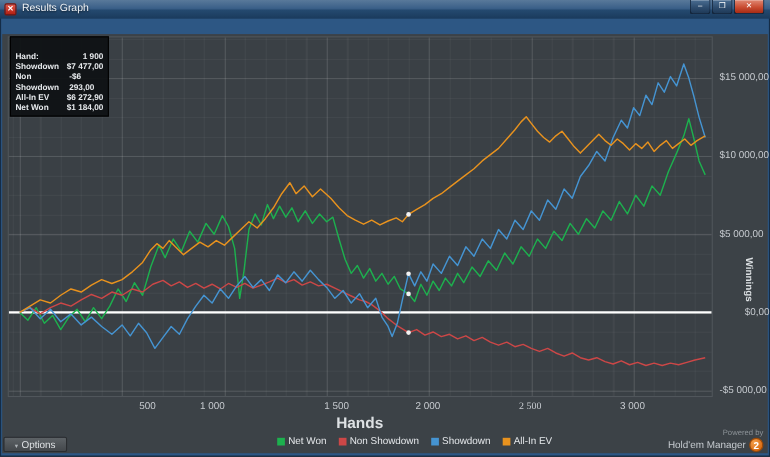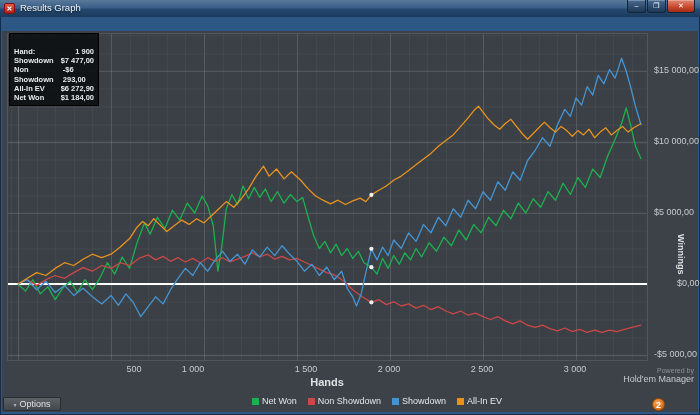--- a/index.html
+++ b/index.html
@@ -45,35 +45,35 @@
         background-position:10px 0,0 37px,10px 0,0 1.5px;}
   .plot svg{position:absolute;left:0;top:0;}
   
   .statsbox{position:absolute;left:7px;top:2px;width:90px;background:rgba(14,17,19,.93);
             border:1px solid #000;padding:13px 4px 3px 4px;color:#e8ebee;font-size:7.5px;font-weight:bold;}
   .statsbox .row{display:flex;justify-content:space-between;line-height:9.2px;}
   
   .x-tick{position:absolute;top:333px;transform:translateX(-50%);font-size:9px;color:#c7cbd0;}
   .y-tick{position:absolute;left:652px;font-size:9px;color:#c7cbd0;white-space:nowrap;}
   .xlabel{position:absolute;top:345px;left:325px;transform:translateX(-50%);
-          font-size:11px;font-weight:bold;color:#dde1e4;}
+          font-size:14px;font-weight:bold;color:#dde1e4;}
   .ylabel{position:absolute;left:684px;top:203px;transform:rotate(90deg);transform-origin:left top;
           font-size:9px;font-weight:bold;color:#dde1e4;white-space:nowrap;}
   
   .legend{position:absolute;left:250px;top:365px;display:flex;gap:11px;align-items:center;}
   .legend .item{display:flex;align-items:center;gap:3px;font-size:9px;color:#e4e7ea;white-space:nowrap;}
   .legend .sw{width:7px;height:7px;display:inline-block;}
   
   .options-btn{position:absolute;left:1px;bottom:1px;width:58px;height:14px;
                background:linear-gradient(180deg,#5d6266,#43474b);border:1px solid #2a2d30;border-radius:2px;
                color:#dfe2e5;font-size:9px;line-height:12px;text-align:center;}
   .options-btn .arrow{color:#aeb3b7;font-size:6px;margin-right:3px;}
   .powered{position:absolute;right:4px;bottom:1px;text-align:right;line-height:9px;}
   .powered .tiny{font-size:7px;color:#8d9398;}
-  .powered .brandrow{display:flex;align-items:center;gap:14px;justify-content:flex-end;flex-direction:column;}
+  .powered .brandrow{display:flex;align-items:center;gap:3px;justify-content:flex-end;}
   .powered .brand{font-size:9px;color:#c6cbd0;}
   .badge{width:13px;height:13px;border-radius:50%;display:inline-block;
          background:radial-gradient(circle at 35% 30%,#f5a04c,#d86a10 75%);border:1px solid #9c4a08;
          color:#fff;font-size:9px;font-weight:bold;line-height:13px;text-align:center;}
 </style>
 </head>
 <body>
 
 <div class="window">
 
@@ -125,21 +125,21 @@
           <span>Net Won</span>
           <span>$1 184,00</span>
         </div>
       </div>
 
     <div id="xticks">
         <div class="x-tick" style="left: 108px; margin-left: 24px;">500</div>
         <div class="x-tick" style="left: 191px;">1 000</div>
         <div class="x-tick" style="left: 304px;">1 500</div>
         <div class="x-tick" style="left: 387px;">2 000</div>
-        <div class="x-tick" style="left: 480px;">2 500</div>
+        <div class="x-tick" style="left: 480px; font-family: Liberation Serif, serif;">2 500</div>
         <div class="x-tick" style="left: 573px; text-align: right;">3 000</div>
       </div>
     <div id="yticks">
         <div class="y-tick" style="top: 34px;">$15 000,00</div>
         <div class="y-tick" style="top: 105px;">$10 000,00</div>
         <div class="y-tick" style="top: 176px;">$5 000,00</div>
         <div class="y-tick" style="top: 247px; margin-left: 23px;">$0,00</div>
         <div class="y-tick" style="top: 318px;">-$5 000,00</div>
       </div>
     <div class="xlabel">Hands</div>

